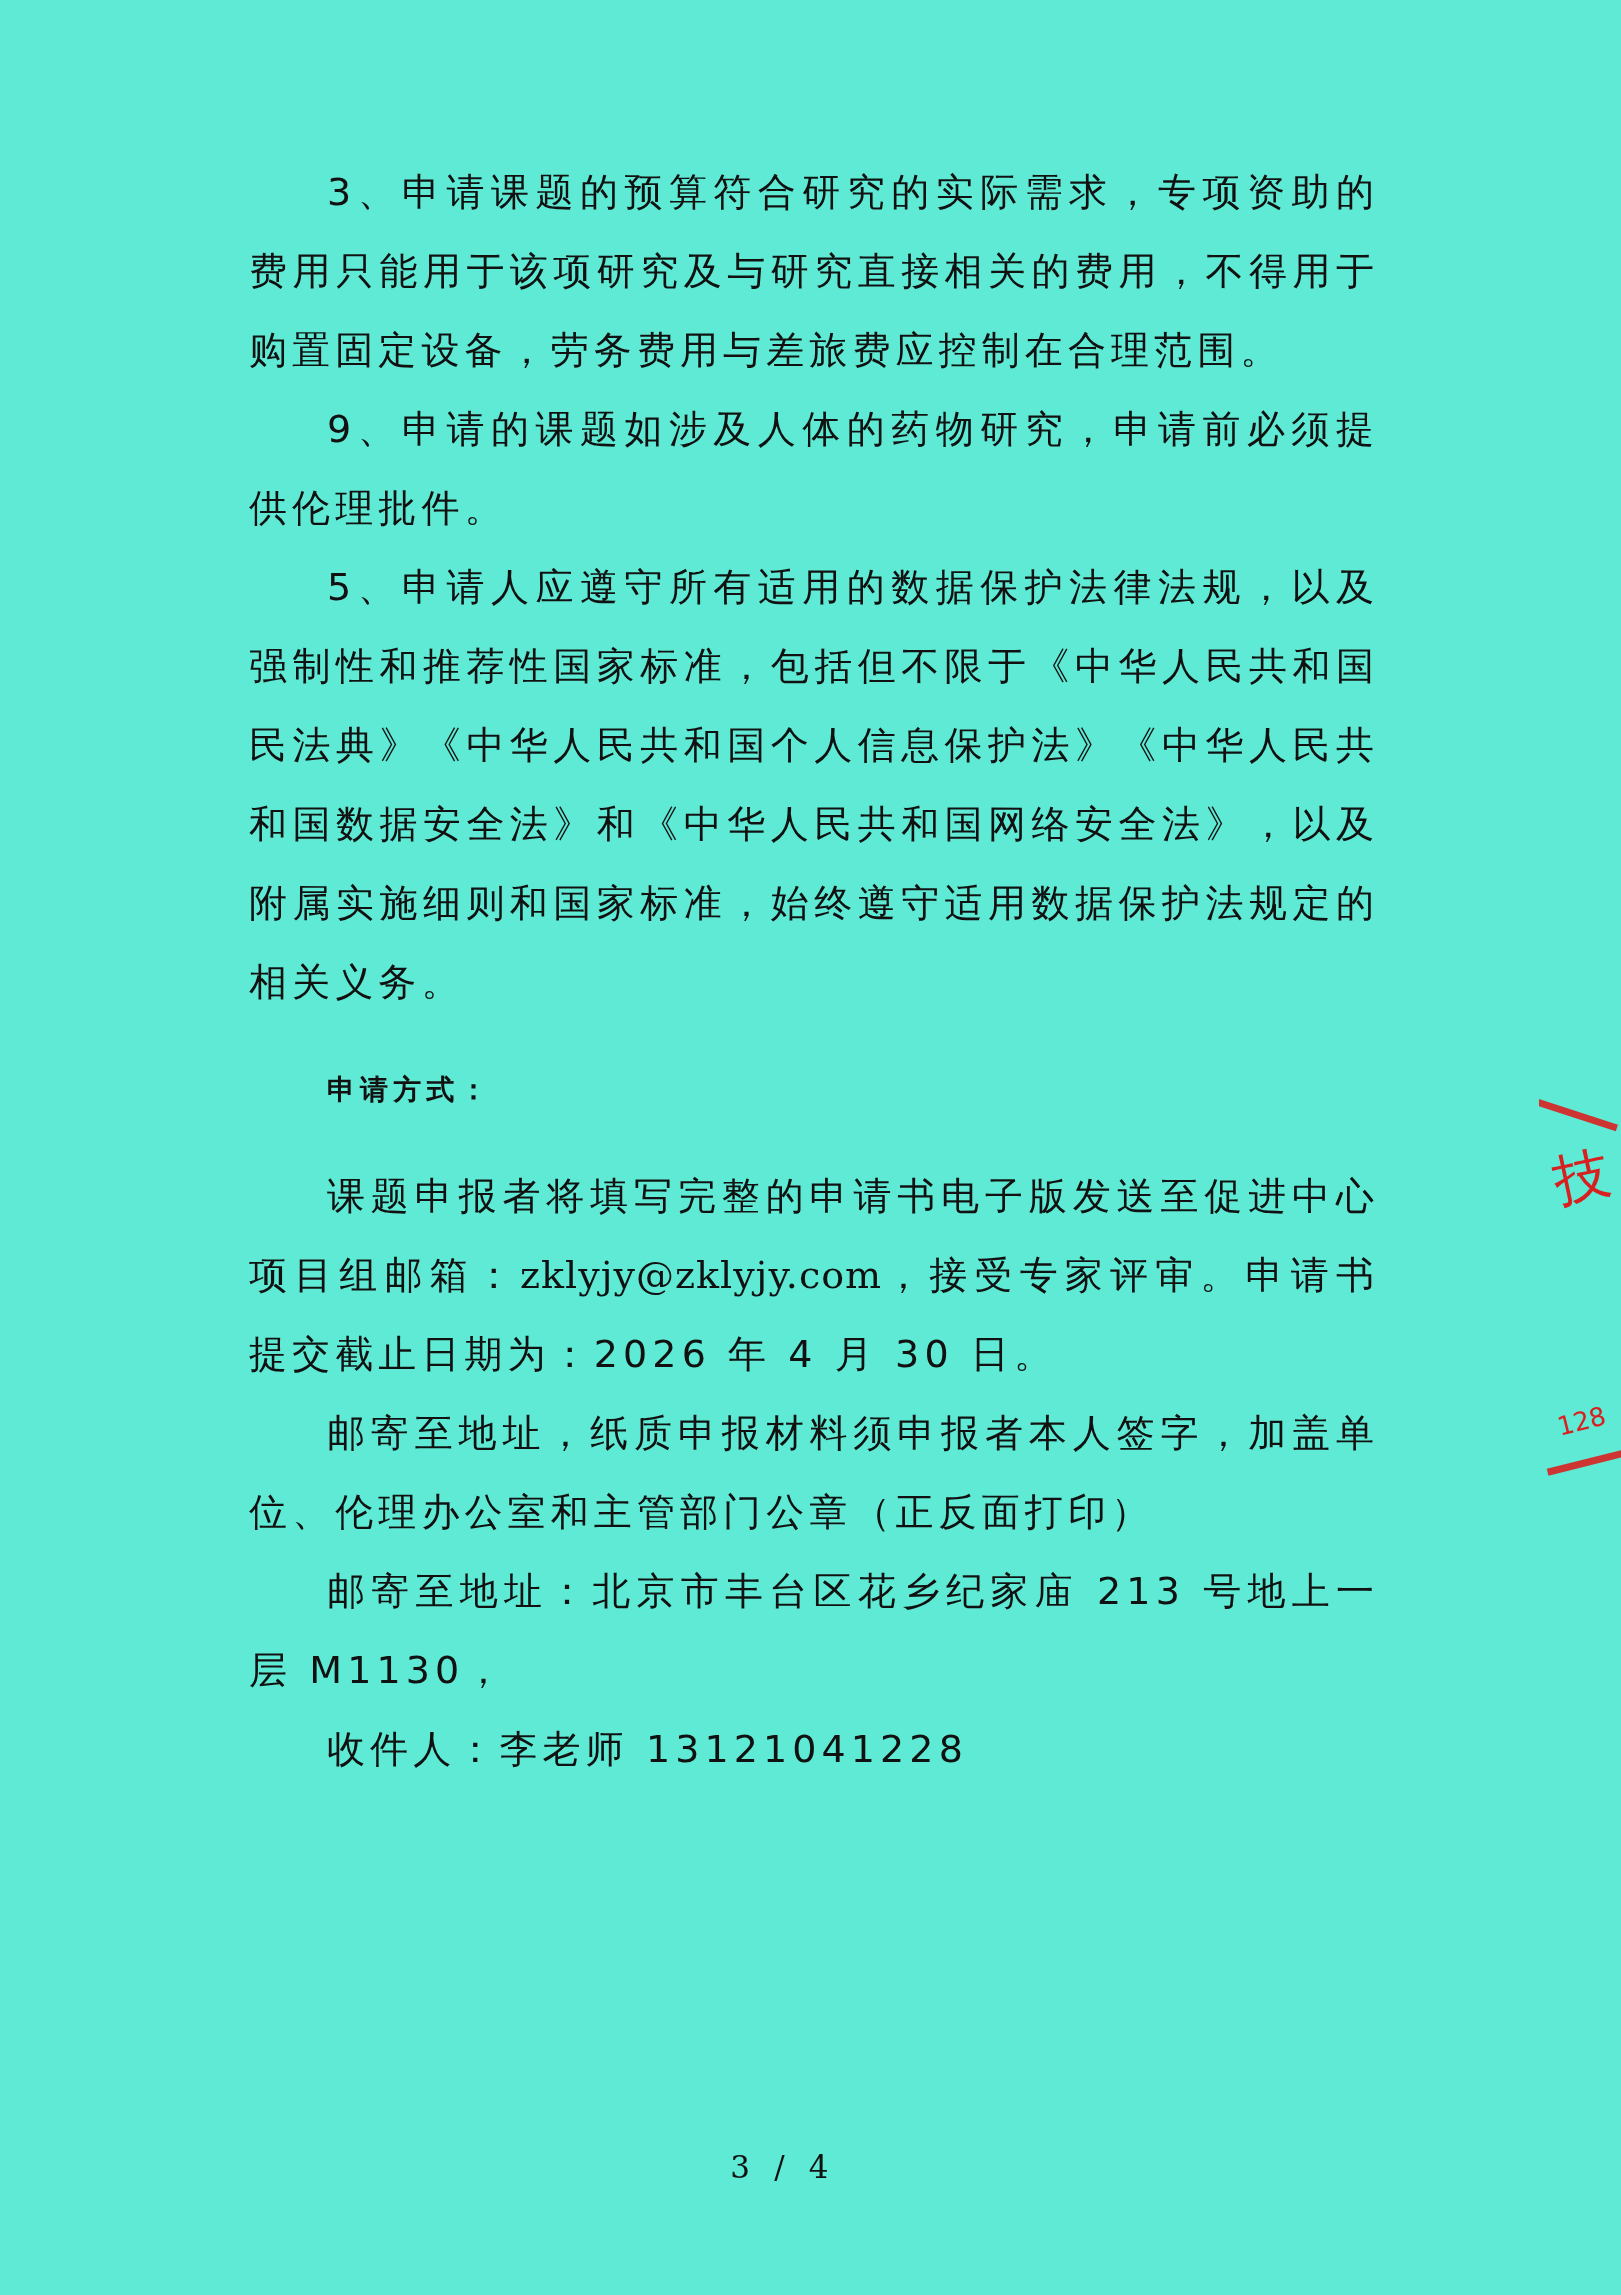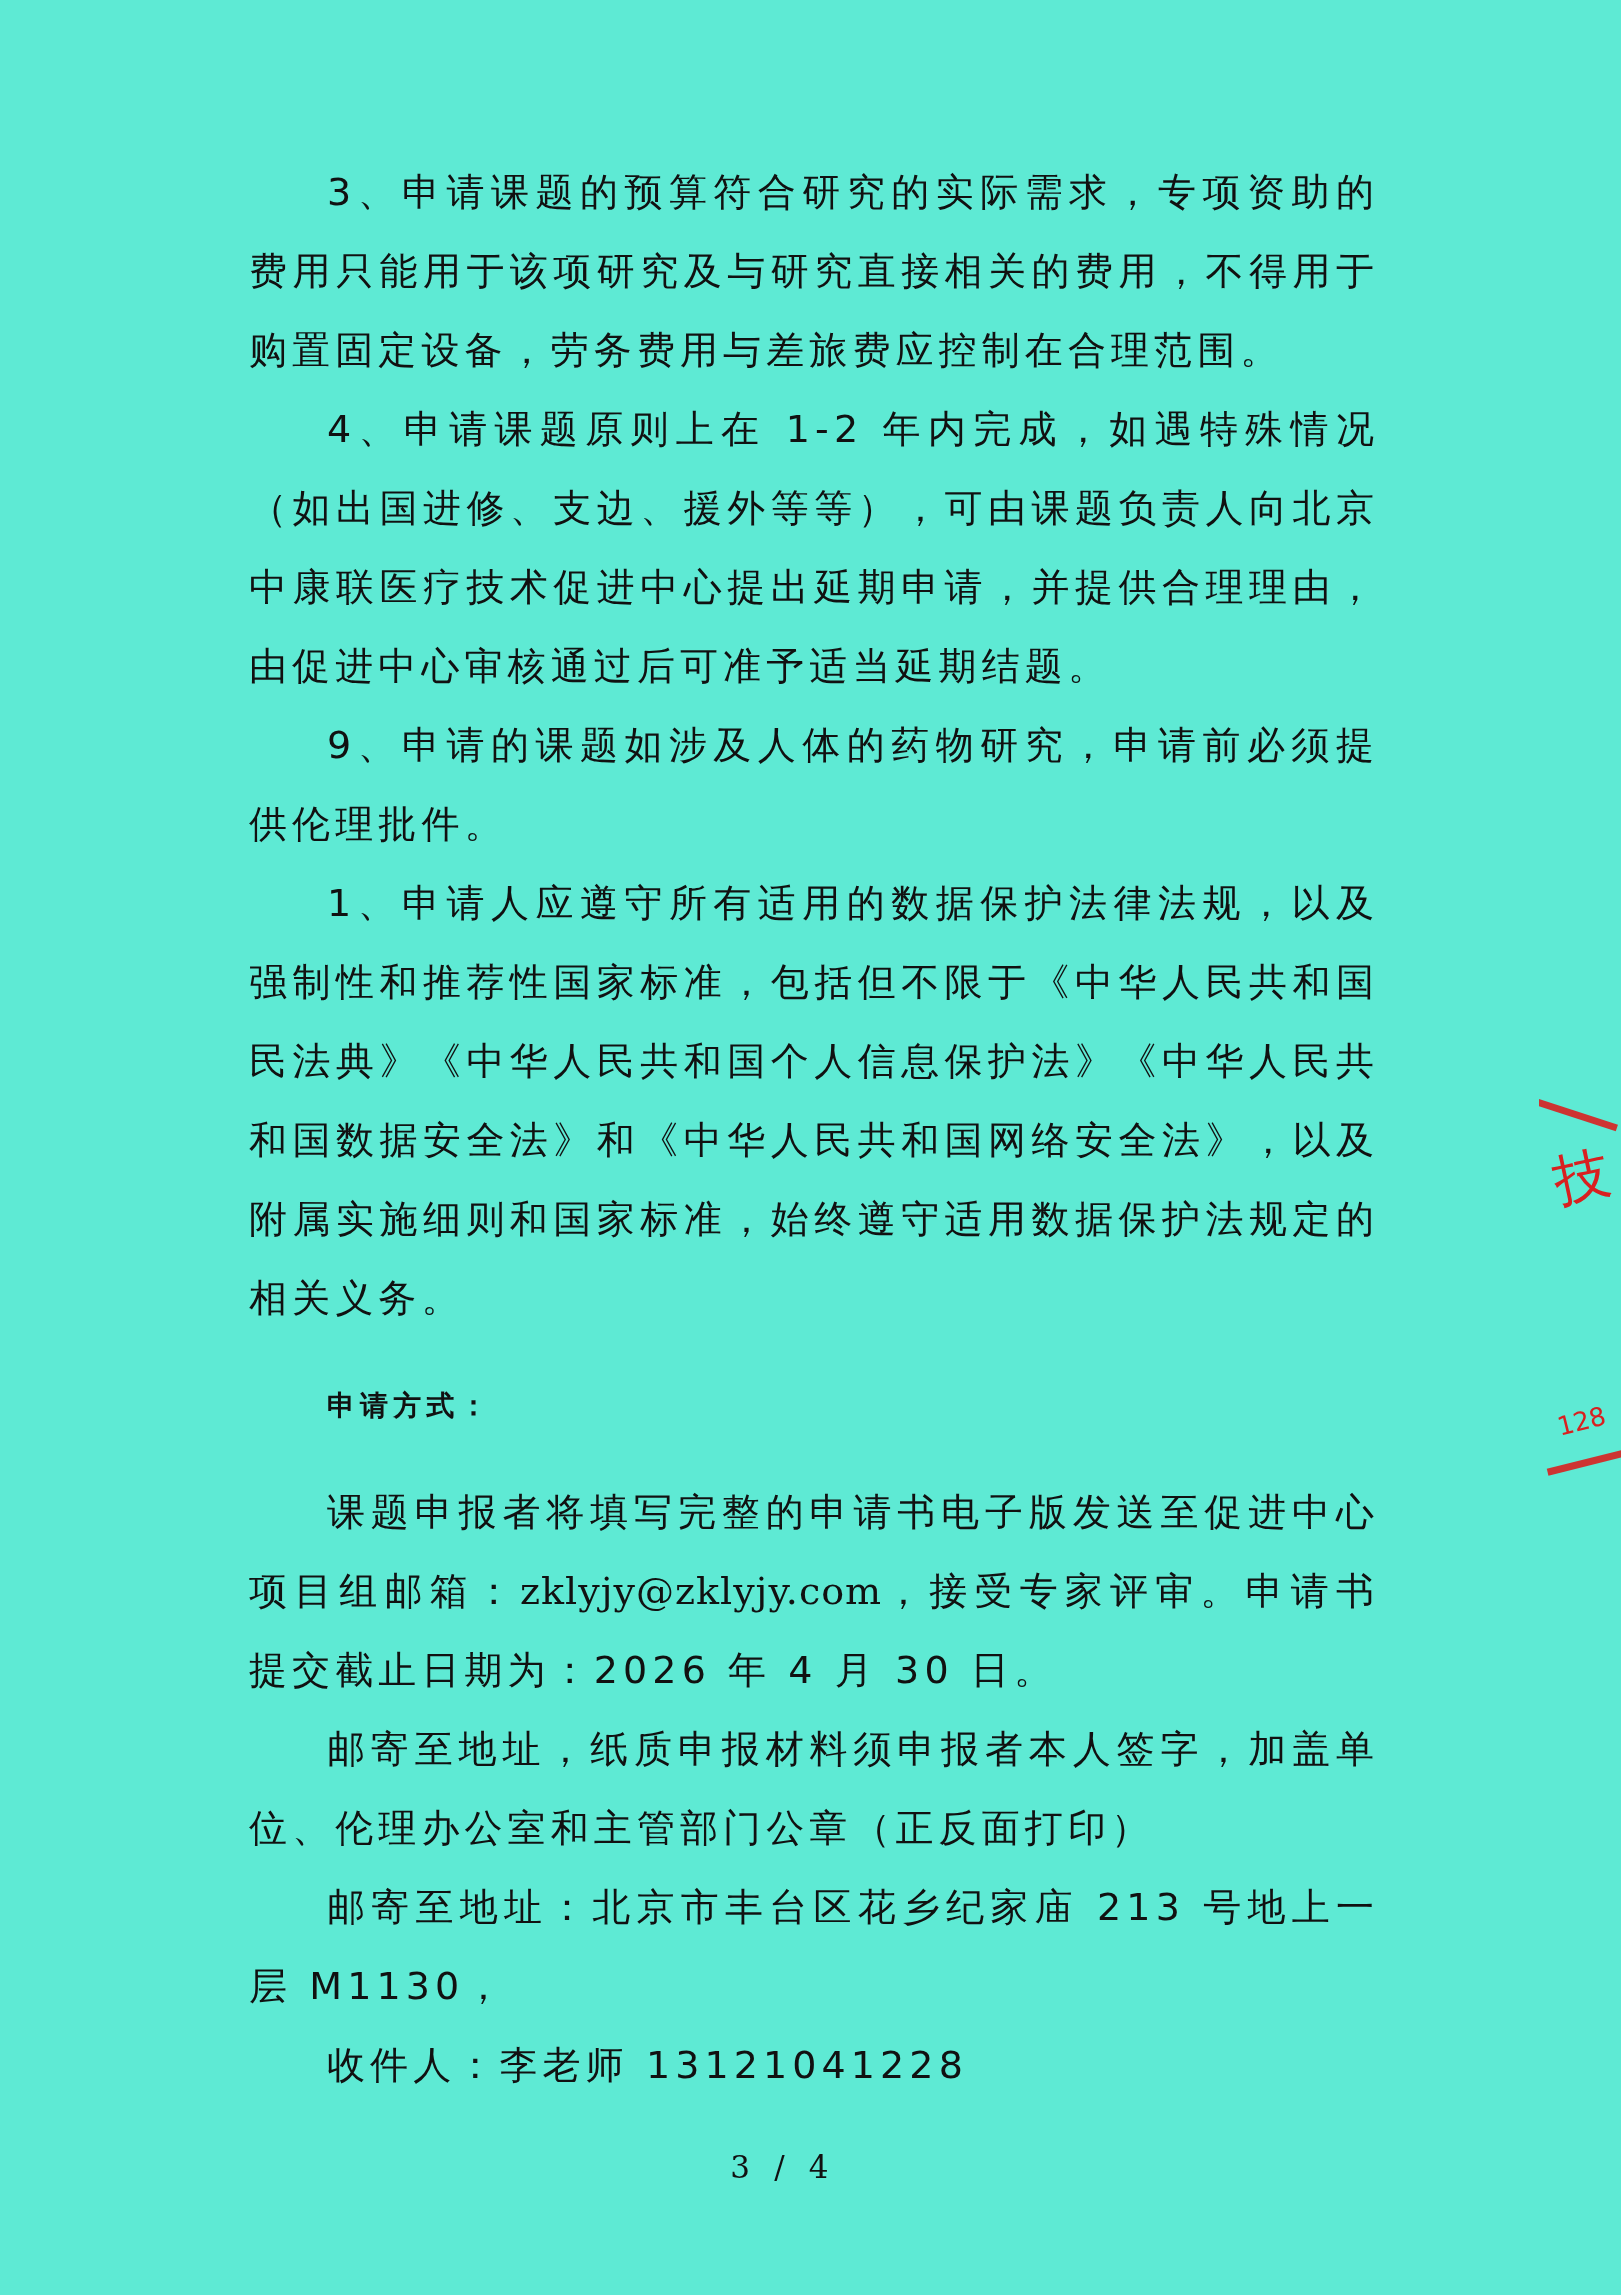--- a/index.html
+++ b/index.html
@@ -104,23 +104,22 @@
     transform: rotate(-14deg);
     font-family: "DejaVu Sans", sans-serif;
   }
 </style>
 </head>
 <body>
 
 <div class="page">
   <div class="content">
     <p class="para indent">3、申请课题的预算符合研究的实际需求，专项资助的费用只能用于该项研究及与研究直接相关的费用，不得用于购置固定设备，劳务费用与差旅费应控制在合理范围。</p>
-    <p class="para indent">4、申请课题原则上在 1-2 年内完成，如遇特殊情况（如出国进修、支边、援外等等），可由课题负责人向北京中康联医疗技术促进中心提出延期申请，并提供合理理由，由促进中心审核通过后可准予适当延期结题。</p>
     <p class="para indent">9、申请的课题如涉及人体的药物研究，申请前必须提供伦理批件。</p>
-    <p class="para indent">1、申请人应遵守所有适用的数据保护法律法规，以及强制性和推荐性国家标准，包括但不限于《中华人民共和国民法典》《中华人民共和国个人信息保护法》《中华人民共和国数据安全法》和《中华人民共和国网络安全法》，以及附属实施细则和国家标准，始终遵守适用数据保护法规定的相关义务。</p>
+    <p class="para indent">5、申请人应遵守所有适用的数据保护法律法规，以及强制性和推荐性国家标准，包括但不限于《中华人民共和国民法典》《中华人民共和国个人信息保护法》《中华人民共和国数据安全法》和《中华人民共和国网络安全法》，以及附属实施细则和国家标准，始终遵守适用数据保护法规定的相关义务。</p>
 
     <p class="heading">申请方式：</p>
 
     <p class="para indent">
       <span>课题申报者将填写完整的申请书电子版发送至促进中心项目组邮箱：</span><span class="mono">zklyjy@zklyjy.com</span><span>，接受专家评审。申请书提交截止日期为：2026 年 4 月 30 日。</span>
     </p>
 
     <p class="para indent">邮寄至地址，纸质申报材料须申报者本人签字，加盖单位、伦理办公室和主管部门公章（正反面打印）</p>
     <p class="para indent">邮寄至地址：北京市丰台区花乡纪家庙 213 号地上一层 M1130，</p>
     <p class="para indent">收件人：李老师  13121041228</p>

